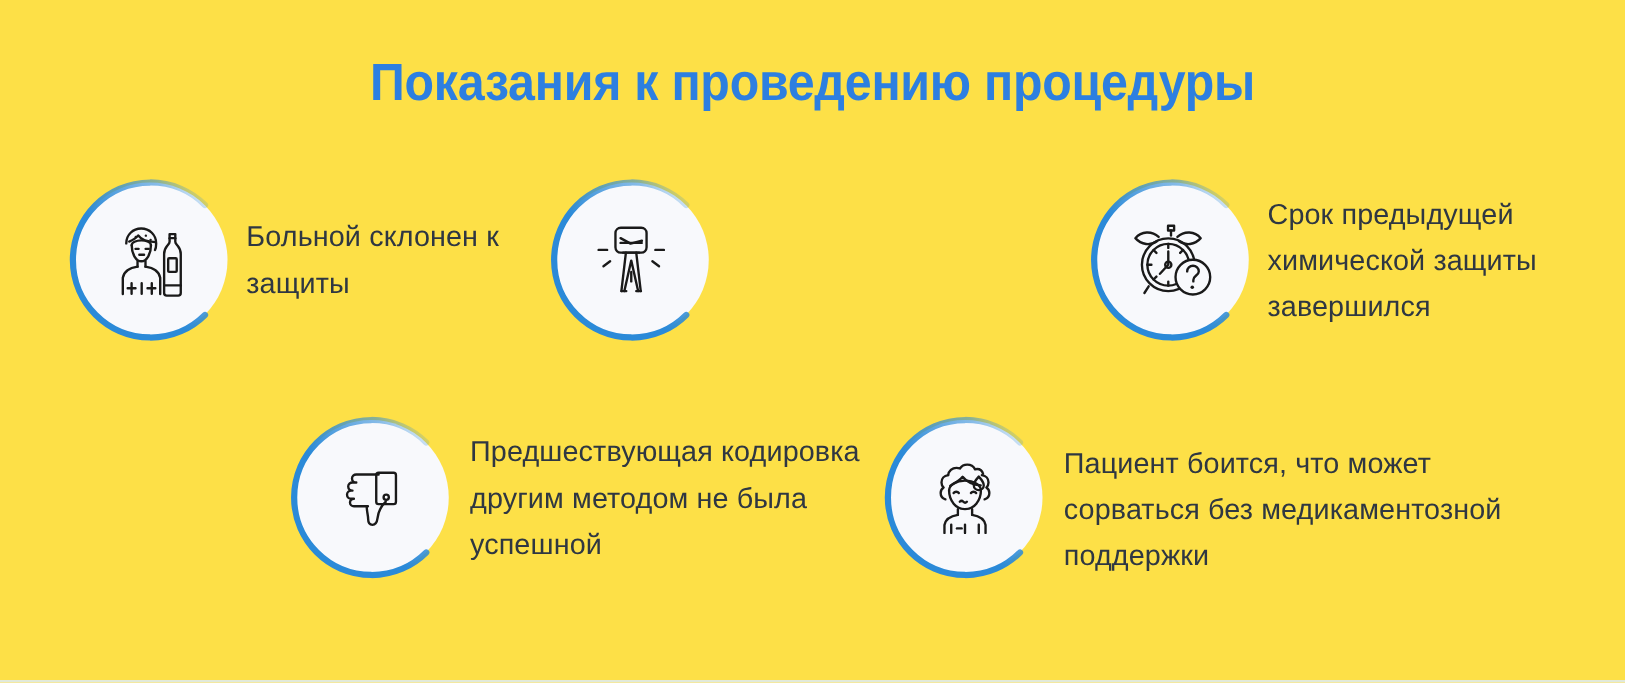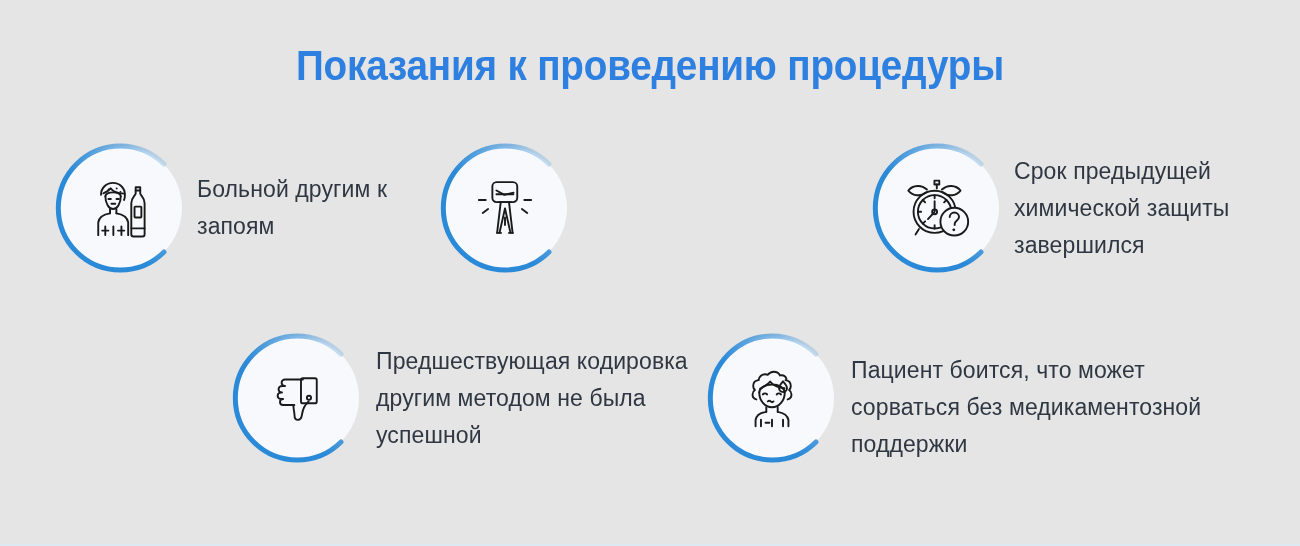--- a/index.html
+++ b/index.html
@@ -11,21 +11,21 @@
     height: 546px;
     background: #f5f6fa;
     font-family: "Liberation Sans", sans-serif;
     overflow: hidden;
     position: relative;
   }
   #infographic {
     position: relative;
     width: 1300px;
     height: 546px;
-    background: #e5e5e5;
+    background: #fde047;
     box-sizing: border-box;
   }
   .bottom-rule {
     position: absolute;
     left: 0;
     right: 0;
     bottom: 0;
     height: 2px;
     background: #dceaf4;
     opacity: 0.85;
@@ -145,21 +145,21 @@
           <path d="M24.5 59.5v9M33 59.5v9M41.5 59.5v9"></path>
           <path d="M21.2 63.8h6.6M37.9 63.8h6.6"></path>
 
           <path d="M56.5 18.2h4.8v6.4c0 1.4 1 2.2 2 3.4 1.6 1.9 2.6 4 2.6 7v32.8c0 1.2-1 2.2-2.2 2.2H54.1c-1.2 0-2.2-1-2.2-2.2V35c0-3 1-5.1 2.6-7 1-1.2 2-2 2-3.4v-6.4z"></path>
           <path d="M52 61.4h13.9"></path>
           <rect x="55.3" y="38.5" width="7.2" height="11.5" rx="0.8"></rect>
           <path d="M56.5 21.6h4.8"></path>
         </svg>
       </div>
     </div>
-    <div class="item-text">Больной другим к запоям</div>
+    <div class="item-text">Больной склонен к защиты</div>
   </div>
 
   <div class="item" id="item-2">
     <div class="badge">
       <svg viewBox="0 0 130 130" xmlns="http://www.w3.org/2000/svg" aria-hidden="true">
         <defs>
           <linearGradient id="ringGrad2" x1="0" y1="1" x2="1" y2="0">
             <stop offset="0.45" stop-color="#2b8ad8" stop-opacity="1"></stop>
             <stop offset="0.82" stop-color="#2b8ad8" stop-opacity="0.55"></stop>
             <stop offset="1" stop-color="#2b8ad8" stop-opacity="0"></stop>

